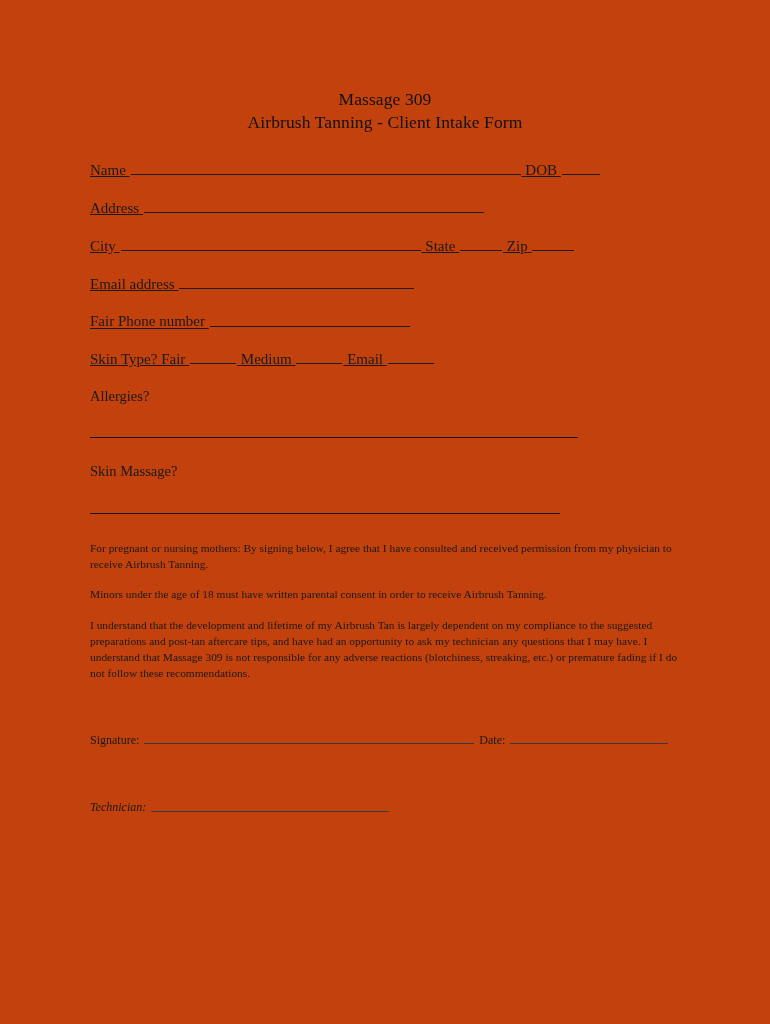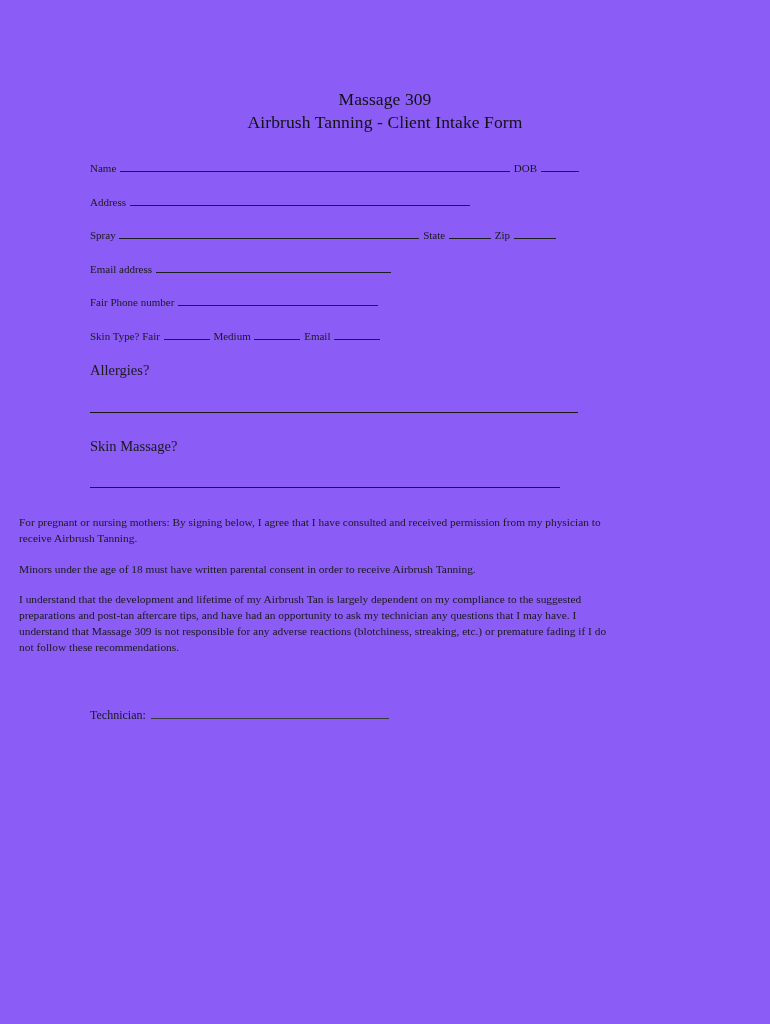--- a/index.html
+++ b/index.html
@@ -12,21 +12,21 @@
     height: 1024px;
     font-family: "Liberation Serif", "DejaVu Serif", serif;
     color: #1a1a1a;
     overflow: hidden;
     position: relative;
   }
   .page {
     position: relative;
     width: 770px;
     height: 1024px;
-    background: #8b5cf6;
+    background: #c2410c;
     box-sizing: border-box;
     padding: 0;
   }
 
   
   .title-block {
     text-align: center;
     padding-top: 88px;
     line-height: 1.32;
   }
@@ -36,25 +36,26 @@
     letter-spacing: 0.1px;
     color: #111111;
   }
 
   
   .fields {
     margin-top: 28px;
     padding-left: 90px;
   }
   .field-row {
-    font-size: 11px;
+    font-size: 15px;
     line-height: 1;
     margin-bottom: 21.5px;
     white-space: nowrap;
     color: #1a1a1a;
+    text-decoration: underline;
   }
   .field-row .lbl {
     display: inline;
   }
   .rule {
     display: inline-block;
     border-bottom: 1.1px solid #1d1d1d;
     height: 0.82em;
     vertical-align: baseline;
     margin: 0 1px;
@@ -92,23 +93,23 @@
     margin-bottom: 26px;
   }
   .ar-skin {
     width: 470px;
     margin-top: 34px;
     margin-bottom: 0;
   }
 
   
   .paragraphs {
+    padding-left: 90px;
     margin-top: 26px;
     width: 590px;
-    margin-left: 19px;
   }
   .para {
     font-size: 11.4px;
     line-height: 1.42;
     color: #1a1a1a;
     margin: 0 0 14px 0;
     text-align: left;
   }
   .para:last-child { margin-bottom: 0; }
 
@@ -153,21 +154,21 @@
       <span class="lbl">DOB</span>
       <span class="rule w-dob"></span>
     </div>
 
     <div class="field-row">
       <span class="lbl">Address</span>
       <span class="rule w-addr"></span>
     </div>
 
     <div class="field-row">
-      <span class="lbl">Spray</span>
+      <span class="lbl">City</span>
       <span class="rule w-city"></span>
       <span class="lbl">State</span>
       <span class="rule w-state"></span>
       <span class="lbl">Zip</span>
       <span class="rule w-zip"></span>
     </div>
 
     <div class="field-row">
       <span class="lbl">Email address</span>
       <span class="rule w-email"></span>
@@ -198,18 +199,24 @@
   </div>
 
   <div class="paragraphs">
     <p class="para">For pregnant or nursing mothers: By signing below, I agree that I have consulted and received permission from my physician to receive Airbrush Tanning.</p>
     <p class="para">Minors under the age of 18 must have written parental consent in order to receive Airbrush Tanning.</p>
     <p class="para">I understand that the development and lifetime of my Airbrush Tan is largely dependent on my compliance to the suggested preparations and post-tan aftercare tips, and have had an opportunity to ask my technician any questions that I may have. I understand that Massage 309  is not responsible for any adverse reactions (blotchiness, streaking, etc.) or premature fading if I do not follow these recommendations.</p>
   </div>
 
   <div class="signature-area">
     <div class="sig-row">
+      <span class="lbl">Signature:</span>
+      <span class="sig-rule w-sig"></span>
+      <span class="lbl">Date:</span>
+      <span class="sig-rule w-date"></span>
+    </div>
+    <div class="sig-row">
       <span class="lbl">Technician:</span>
       <span class="sig-rule w-tech"></span>
     </div>
   </div>
 
 </div>
 
 </body></html>

